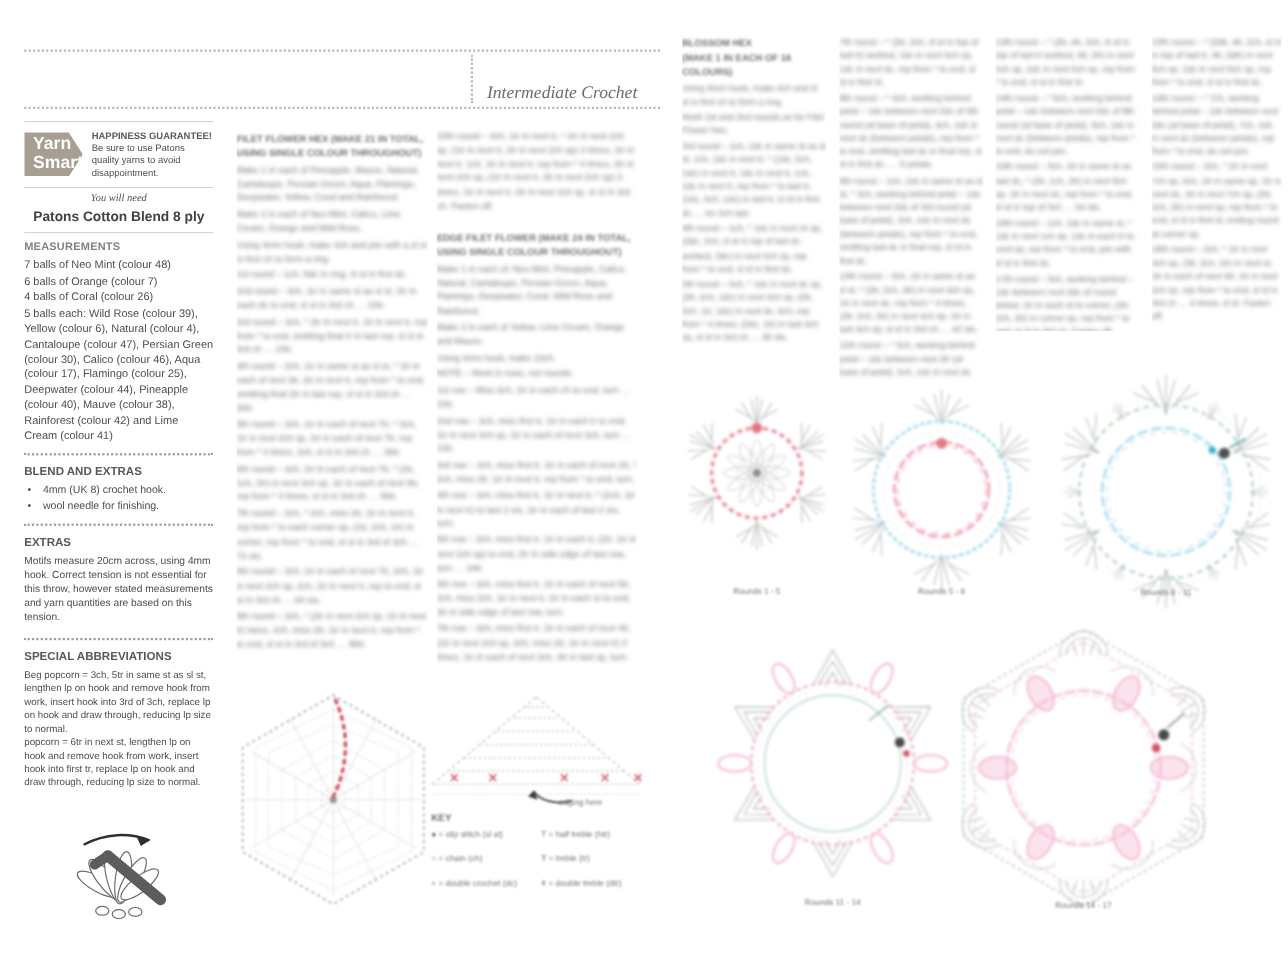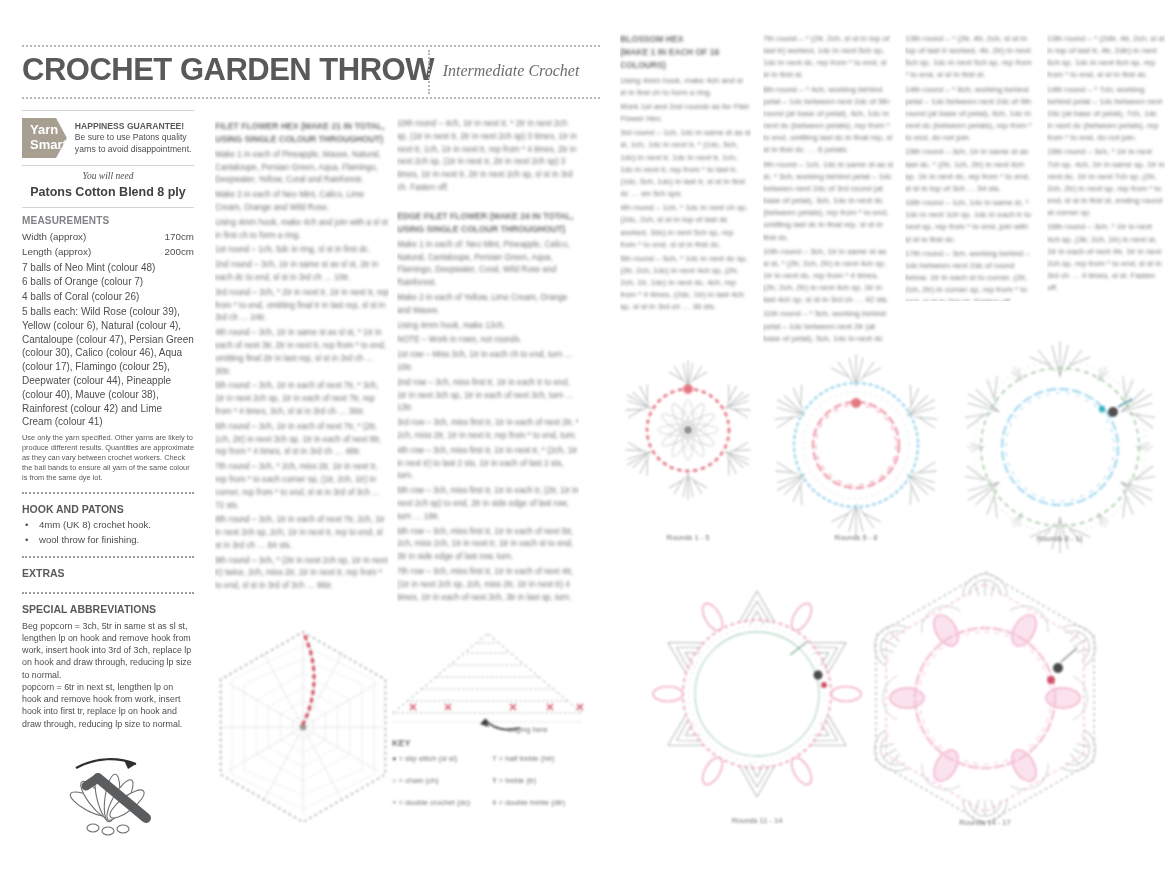--- a/index.html
+++ b/index.html
@@ -13,21 +13,21 @@
   .vdiv{border-left:2px dotted #b4b6b8;width:0;}
   .level{font-family:"Liberation Serif","DejaVu Serif",serif;font-style:italic;
          font-size:16px;color:#6b6c6e;text-align:center;}
 
   
   .sidebar{width:172px;font-size:9.5px;line-height:1.35;color:#4d4e50;}
   .hr{border-top:1px solid #d1d3d4;margin:0;}
   .dsep{border-top:2px dotted #9a9c9e;margin:9px 0 8px 0;}
   .badge-row{display:flex;align-items:center;margin:7px 0;}
   .badge{width:66px;height:40px;background:#a79f92;color:#fff;font-weight:bold;
-         font-size:13px;line-height:1.15;display:flex;flex-direction:column;justify-content:center;
+         font-size:16px;line-height:1.15;display:flex;flex-direction:column;justify-content:center;
          padding-left:8px;box-sizing:border-box;
          clip-path:polygon(0 0,76% 0,100% 50%,76% 100%,0 100%);}
   .guar{margin-left:8px;font-size:8.6px;line-height:1.3;}
   .guar b{display:block;color:#58595b;}
   .ywn{font-family:"Liberation Serif","DejaVu Serif",serif;font-style:italic;
        text-align:center;font-size:9.5px;margin:4px 0 1px 0;}
   .yarnname{text-align:center;font-weight:bold;font-size:12.5px;color:#404143;margin-bottom:6px;}
   .shead{font-weight:bold;color:#808285;font-size:10px;margin:6px 0 3px 0;letter-spacing:.2px;}
   .shead2{font-weight:bold;color:#58595b;font-size:10.5px;margin:2px 0 3px 0;}
   .mrow{display:flex;justify-content:space-between;font-size:9.8px;margin:2px 0;}
@@ -48,73 +48,62 @@
   svg{display:block;}
   .dgm{filter:blur(1.3px);}
   .dgm-lt{filter:blur(1.1px);}
 </style>
 </head>
 <body>
 
 <div class="page">
 
   <div class="abs rule-dot" style="left:22px;top:45px;width:578px;"></div>
-  <h1 class="abs title" style="left:22px;top:52px;margin:0;">CROCHET GARDEN THROW</h1>
   <div class="abs vdiv" style="left:428px;top:50px;height:44px;"></div>
-  <div class="abs level" style="left:436px;top:62px;width:150px;">Intermediate Crochet</div>
+  <div class="abs level" style="left:436px;top:76px;width:150px;">Intermediate Crochet</div>
   <div class="abs rule-dot" style="left:22px;top:97px;width:578px;"></div>
 
   <div class="abs sidebar" style="left:22px;top:110px;">
     <div class="hr"></div>
     <div class="badge-row">
       <div class="badge">
         <span>Yarn</span>
         <span>Smart</span>
       </div>
       <div class="guar">
         <b>HAPPINESS GUARANTEE!</b>
         <span>Be sure to use Patons quality yarns to avoid disappointment.</span>
       </div>
     </div>
     <div class="hr"></div>
     <div class="ywn">You will need</div>
     <div class="yarnname">Patons Cotton Blend 8 ply</div>
     <div class="hr"></div>
     <div class="shead">MEASUREMENTS</div>
-    <div>
-        <div class="mrow">
-        <span>Width (approx)</span>
-        <span>170cm</span>
-      </div>
-        <div class="mrow">
-        <span>Length (approx)</span>
-        <span>200cm</span>
-      </div>
-      </div>
     <div class="ylist">
         <div>7 balls of Neo Mint (colour 48)</div>
         <div>6 balls of Orange (colour 7)</div>
         <div>4 balls of Coral (colour 26)</div>
         <div>5 balls each: Wild Rose (colour 39), Yellow (colour 6), Natural (colour 4), Cantaloupe (colour 47), Persian Green (colour 30), Calico (colour 46), Aqua (colour 17), Flamingo (colour 25), Deepwater (colour 44), Pineapple (colour 40), Mauve (colour 38), Rainforest (colour 42) and Lime Cream (colour 41)</div>
       </div>
-    <div class="fine">Use only the yarn specified. Other yarns are likely to produce different results. Quantities are approximate as they can vary between crochet workers. Check the ball bands to ensure all yarn of the same colour is from the same dye lot.</div>
     <div class="dsep"></div>
-    <div class="shead2">HOOK AND PATONS</div>
+    <div class="shead2">BLEND AND EXTRAS</div>
     <div>
         <div class="bul">
         <span class="b">•</span>
         <span>4mm (UK 8) crochet hook.</span>
       </div>
         <div class="bul">
         <span class="b">•</span>
-        <span>wool throw for finishing.</span>
+        <span>wool needle for finishing.</span>
       </div>
       </div>
     <div class="dsep"></div>
     <div class="shead2">EXTRAS</div>
+    <div class="note">Motifs measure 20cm across, using 4mm hook. Correct tension is not essential for this throw, however stated measurements and yarn quantities are based on this tension.</div>
     <div class="dsep" style="margin-top:12px;"></div>
     <div class="shead2">SPECIAL ABBREVIATIONS</div>
     <div class="note" style="font-size:8.9px;">Beg popcorn = 3ch, 5tr in same st as sl st, lengthen lp on hook and remove hook from work, insert hook into 3rd of 3ch, replace lp on hook and draw through, reducing lp size to normal.</div>
     <div class="note" style="font-size:8.9px;">popcorn = 6tr in next st, lengthen lp on hook and remove hook from work, insert hook into first tr, replace lp on hook and draw through, reducing lp size to normal.</div>
   </div>
 
   <svg class="abs" style="left:48px;top:752px;" width="130" height="100" viewBox="0 0 130 100">
     <g stroke="#6e6e6e" fill="#ffffff" stroke-width="1.1">
       <ellipse cx="42" cy="52" rx="7" ry="22" transform="rotate(-62 42 52)"></ellipse>
       <ellipse cx="48" cy="48" rx="7" ry="23" transform="rotate(-38 48 48)"></ellipse>

